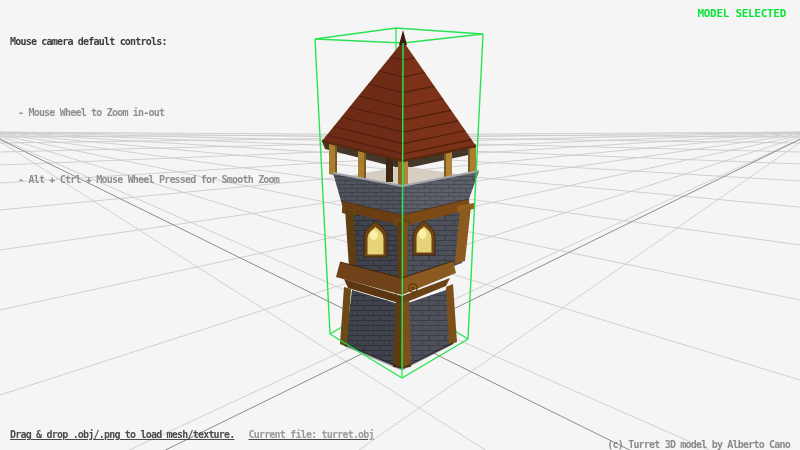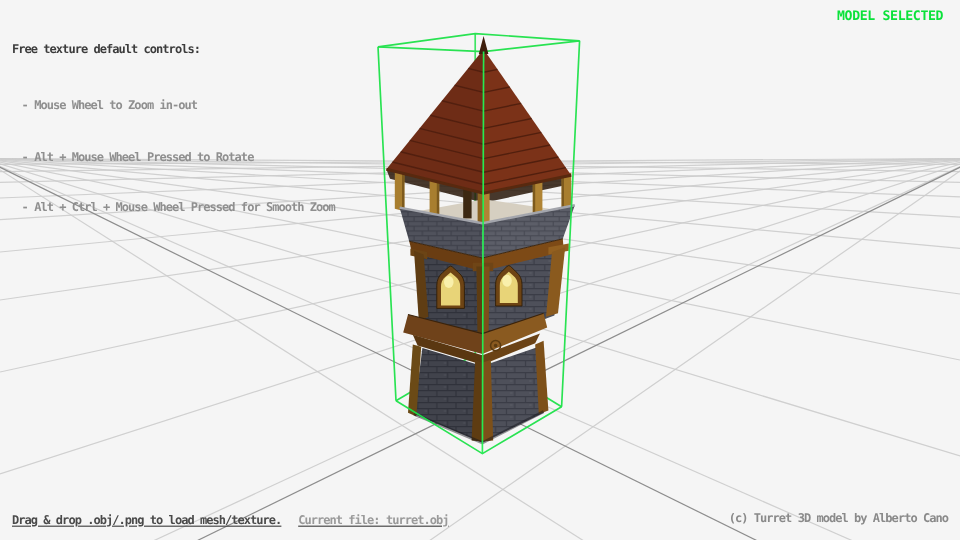--- a/index.html
+++ b/index.html
@@ -4,25 +4,25 @@
 <style>
   html,body{margin:0;padding:0;}
   body{width:800px;height:450px;overflow:hidden;position:relative;
        background:#f5f5f5;font-family:"DejaVu Sans Mono",monospace;}
   .stage{position:absolute;inset:0;width:800px;height:450px;}
   svg{display:block}
   .overlay{position:absolute;font-weight:bold;letter-spacing:-0.8px;
            font-size:10px;white-space:pre;}
   .ctl{top:14px;left:10px;color:#3c3c3c;}
   .ctl .title{margin-bottom:10px;}
-  .ctl .item{color:#8f8f8f;line-height:20.5px;margin-left:8px;}
+  .ctl .item{color:#8f8f8f;line-height:20.5px;margin-left:8px;margin-top:24px;}
   .status{top:7px;right:14px;font-size:11px;letter-spacing:-0.3px;color:#0be23a;}
   .foot-left{top:429px;left:10px;color:#4a4a4a;text-decoration:underline;}
   .foot-left .file{color:#9a9a9a;margin-left:14px;}
-  .foot-right{top:427px;right:10px;color:#8a8a8a;}
+  .foot-right{top:439px;right:10px;color:#8a8a8a;}
 </style>
 </head>
 <body>
 
 <div class="stage">
 <svg width="800" height="450" viewBox="0 0 800 450">
   <defs>
     <pattern id="stL" width="16" height="10" patternUnits="userSpaceOnUse">
       <rect width="16" height="10" fill="#41434c"></rect>
       <path d="M0 .5H16 M0 5.5H16" stroke="#30323b" stroke-width="1"></path>
@@ -181,23 +181,22 @@
 
   <g id="bbox-front" stroke="#1fe24a" stroke-width="1.4" fill="none" opacity=".95">
     <path d="M315 39 L330 334 M483 34 L468 339"></path>
     <path d="M330 334 L402 378 L468 339"></path>
     <path d="M403 43 L402 378" stroke="#22f252"></path>
   </g>
 </svg>
 </div>
 
 <div class="overlay ctl">
-  <div class="title">Free texture default controls:</div>
+  <div class="title">Mouse camera default controls:</div>
   <div class="item">- Mouse Wheel to Zoom in-out</div>
-  <div class="item">- Alt + Mouse Wheel Pressed to Rotate</div>
   <div class="item">- Alt + Ctrl + Mouse Wheel Pressed for Smooth Zoom</div>
 </div>
 
 <div class="overlay status">MODEL SELECTED</div>
 
 <div class="overlay foot-left"><span>Drag &amp; drop .obj/.png to load mesh/texture.</span><span class="file">Current file: turret.obj</span></div>
 
 <div class="overlay foot-right">(c) Turret 3D model by Alberto Cano</div>
 
 </body></html>

